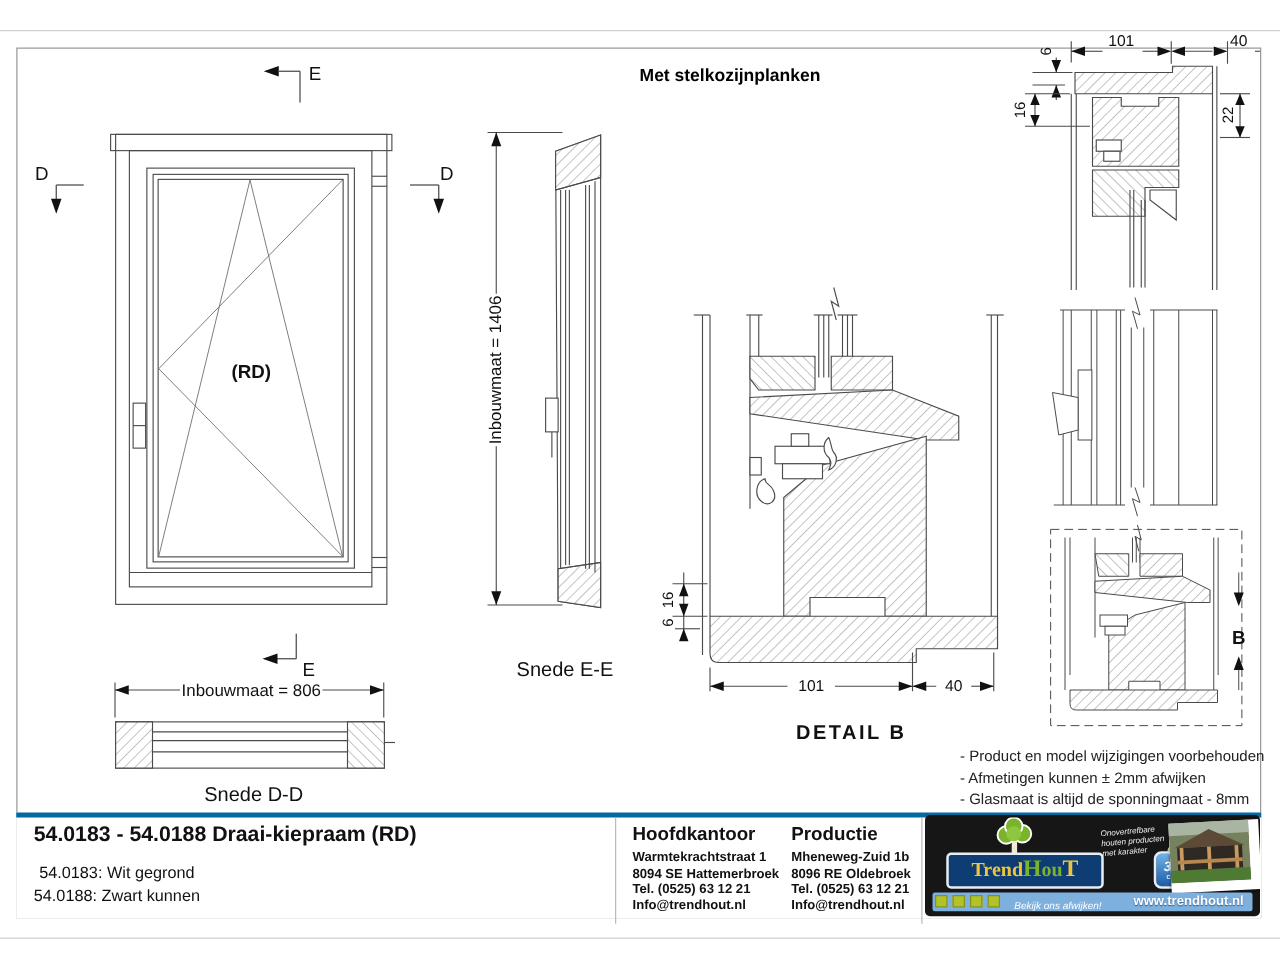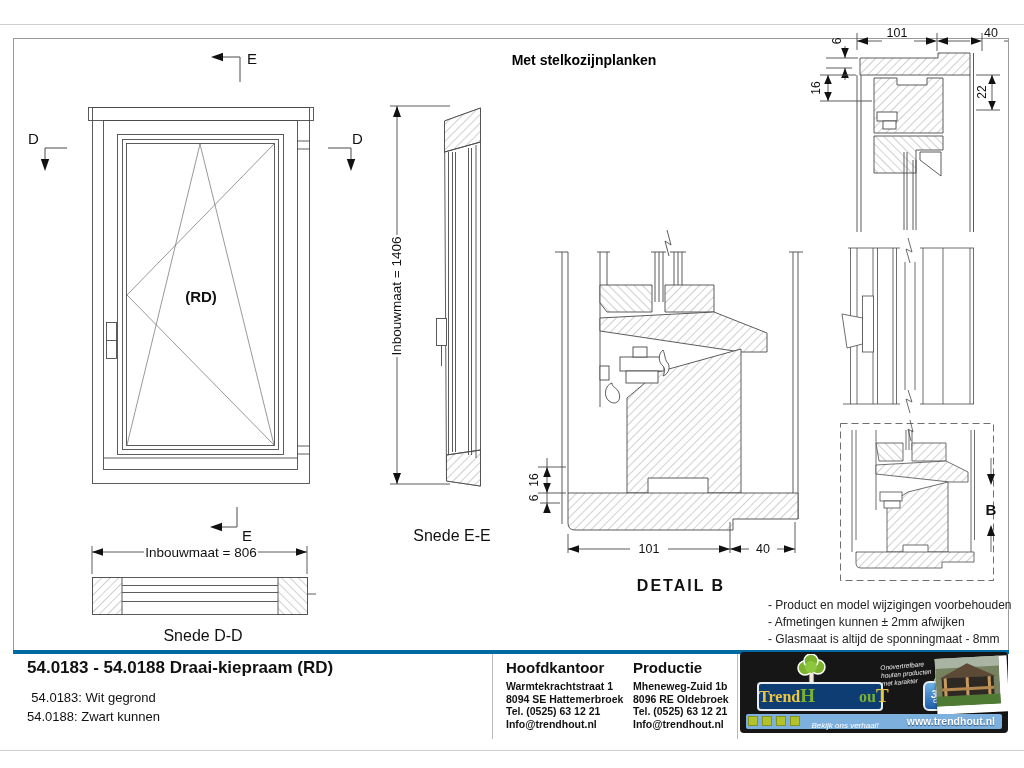--- a/index.html
+++ b/index.html
@@ -22,21 +22,21 @@
   .addr{position:absolute;top:5px;width:125px;}
   .addr h4{margin:0 0 4px 0;font-size:15px;}
   .addr div{font-size:10.5px;font-weight:bold;line-height:12.5px;}
   
   .logo{position:absolute;left:740px;top:652px;width:268px;height:81px;background:#161616;
         border-radius:4px;overflow:hidden;}
   .brandbox{position:absolute;left:17px;top:30px;width:122px;height:25px;background:#0e3d74;
             border:2px solid #e8edf3;border-radius:4px;text-align:center;line-height:24px;
             font-family:"Liberation Serif",serif;font-weight:bold;}
   .br-y{color:#eec63e;font-size:16px;}
-  .br-g{color:#7cb32d;font-size:16px;padding-left:44px;}
+  .br-g{color:#7cb32d;font-size:16px;}
   .br-Y{color:#eec63e;font-size:19px;}
   .br-G{color:#7cb32d;font-size:19px;}
   .tagline{position:absolute;left:141px;top:9px;width:70px;color:#efefef;font-size:6.5px;
            font-style:italic;line-height:8px;transform:rotate(-5deg);}
   .badge3d{position:absolute;left:183px;top:29px;width:26px;height:26px;border-radius:6px;
            background:linear-gradient(#6db3e8,#1d5ca8);border:2px solid #e8eef5;
            color:#fff;text-align:center;font-weight:bold;font-size:11px;font-style:italic;
            line-height:22px;}
   .badge3d .cad{display:block;font-size:4.5px;line-height:3px;margin-top:-5px;font-style:normal;}
   .sprout{position:absolute;left:194px;top:24px;width:8px;height:8px;border-radius:50%;
@@ -377,17 +377,17 @@
         <polygon points="4,20 32,6 60,20" fill="#5c4a36"></polygon>
         <rect x="6" y="20" width="52" height="18" fill="#2e2a23"></rect>
         <rect x="8" y="20" width="3" height="18" fill="#c89a5f"></rect>
         <rect x="30" y="20" width="3" height="18" fill="#c89a5f"></rect>
         <rect x="52" y="20" width="3" height="18" fill="#c89a5f"></rect>
         <rect x="6" y="30" width="52" height="3" fill="#b5884f"></rect>
       </svg>
     </div>
     <div class="bluebar">
       <span class="sq"></span><span class="sq"></span><span class="sq"></span><span class="sq"></span>
-      <span class="cta">Bekijk ons verhaal!</span>
+      <span class="cta">Bekijk ons afwijken!</span>
       <span class="site">www.trendhout.nl</span>
     </div>
   </div>
 </div>
 
 </body></html>

